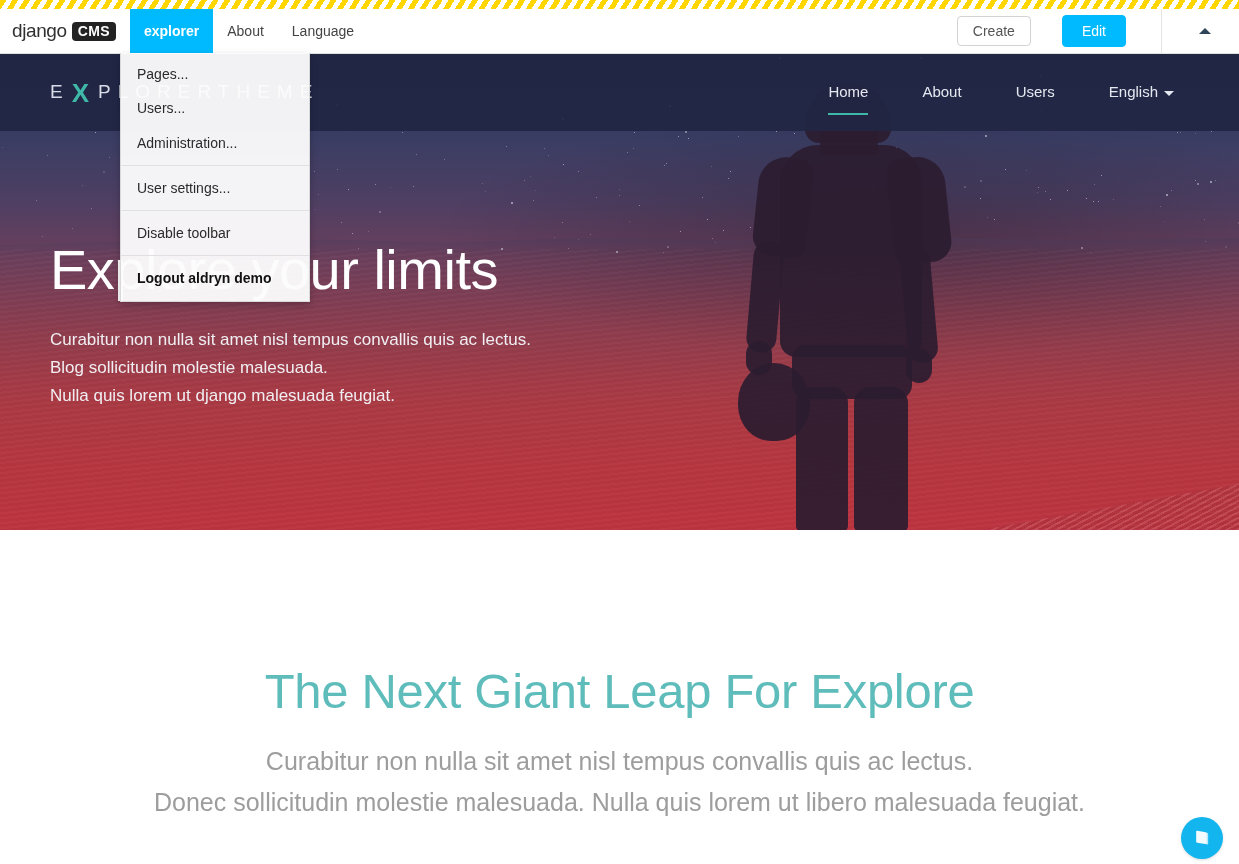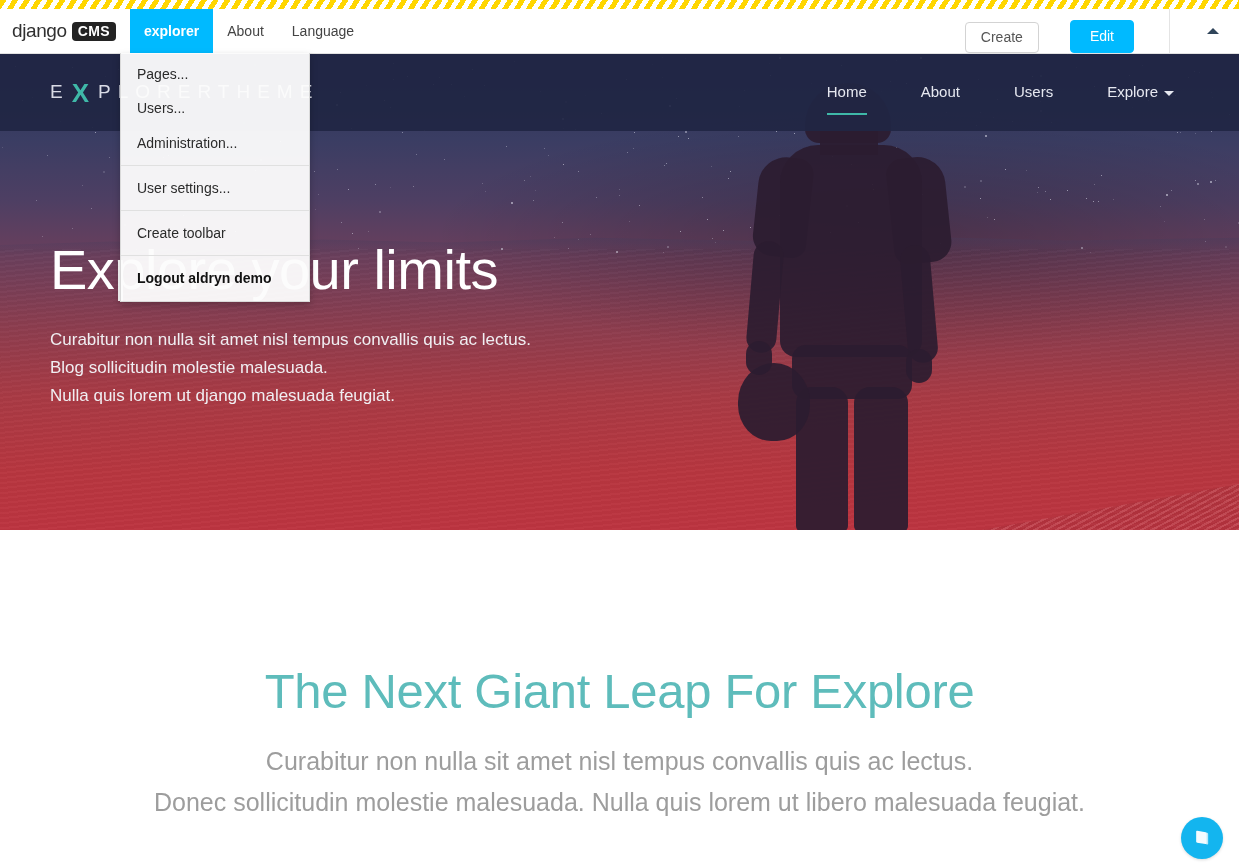--- a/index.html
+++ b/index.html
@@ -59,22 +59,22 @@
     padding: 0 14px;
     font-size: 14px; color: #444;
     cursor: pointer; height: 44px;
     white-space: nowrap;
   }
   .tb-item.active {
     background: #00baff; color: #ffffff; font-weight: 700;
   }
 
   .tb-right {
-    margin-left: auto; display: flex; align-items: flex-end;
-    height: 44px; padding-right: 4px; gap: 21px;
+    margin-left: auto; display: flex; align-items: center;
+    height: 44px; padding-right: 12px; gap: 21px;
   }
   .btn-create {
     font-size: 14px; color: #555;
     background: #fff; border: 1px solid #d3d3d3;
     border-radius: 4px; padding: 6px 15px;
     cursor: pointer; line-height: 1.2;
   }
   .btn-edit {
     font-size: 14px; color: #ffffff;
     background: #00baff; border: 1px solid #00baff;
@@ -313,21 +313,21 @@
   </div>
 </div>
 
 <div id="tb-dropdown">
   <div class="dd-item">Pages...</div>
   <div class="dd-item">Users...</div>
   <div class="dd-item">Administration...</div>
   <div class="dd-sep"></div>
   <div class="dd-item">User settings...</div>
   <div class="dd-sep"></div>
-  <div class="dd-item">Create toolbar</div>
+  <div class="dd-item">Disable toolbar</div>
   <div class="dd-sep"></div>
   <div class="dd-item bold">Logout aldryn demo</div>
 </div>
 
 <div id="hero">
   <div class="hero-bg"></div>
   <div class="stars" id="starfield">
       <i class="" style="left:1171px;top:137px;opacity:0.63"></i>
       <i class="" style="left:707px;top:166px;opacity:0.94"></i>
       <i class="b" style="left:103px;top:118px;opacity:0.26"></i>
@@ -622,21 +622,21 @@
       <div class="site-link active">
         <span>Home</span>
       </div>
       <div class="site-link">
         <span>About</span>
       </div>
       <div class="site-link">
         <span>Users</span>
       </div>
       <div class="site-link">
-        <span>Explore</span><span class="caret-down"></span>
+        <span>English</span><span class="caret-down"></span>
       </div>
     </div>
   </div>
 
   <div class="hero-copy">
     <h1 class="hero-title">Explore your limits</h1>
     <div class="hero-sub">
       <p>Curabitur non nulla sit amet nisl tempus convallis quis ac lectus.</p>
       <p>Blog sollicitudin molestie malesuada.</p>
       <p>Nulla quis lorem ut django malesuada feugiat.</p>

